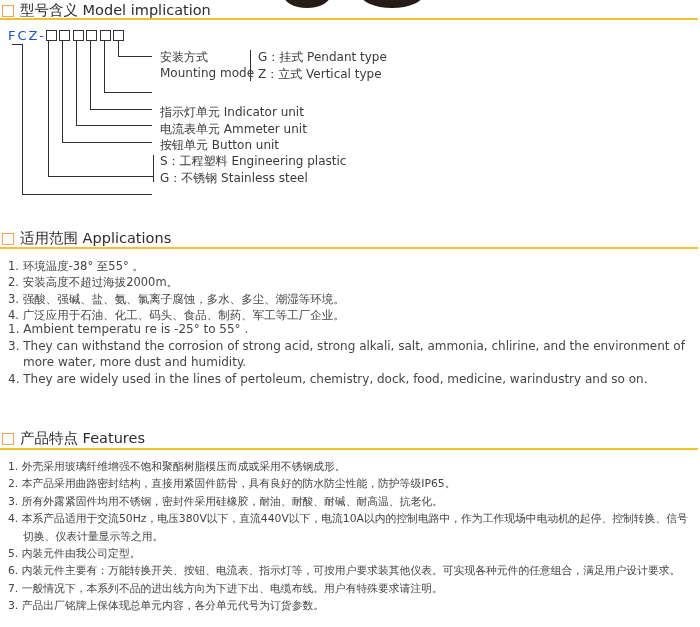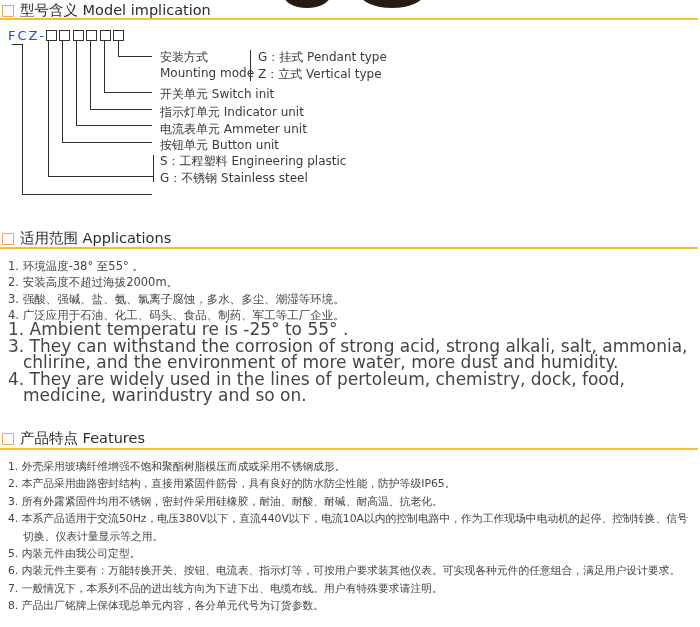--- a/index.html
+++ b/index.html
@@ -46,21 +46,21 @@
   .l-indicator{left:160px;top:76px;}
   .l-ammeter{left:160px;top:93px;}
   .l-button{left:160px;top:109px;}
   .l-mat-s{left:160px;top:125px;}
   .l-mat-g{left:160px;top:142px;}
   .l-base{left:160px;top:160px;}
   
   .list{position:absolute;left:8px;width:688px;color:#454545;}
   .list .item{padding-left:15px;text-indent:-15px;}
   .app-cn{top:258px;font-size:11.5px;line-height:16.3px;}
-  .app-en{top:321px;font-size:17px;line-height:16.6px;}
+  .app-en{top:321px;font-size:12px;line-height:16.6px;}
   .features{top:458px;font-size:10.8px;line-height:17.4px;width:690px;}
 </style>
 </head>
 <body>
 
 <div class="page">
 
   <div class="photo a"></div>
   <div class="photo b"></div>
 
@@ -90,21 +90,20 @@
     <div class="ln h2"></div>
     <div class="ln h1"></div>
     <div class="ln h0"></div>
     <div class="ln br-mount"></div>
     <div class="ln br-mat"></div>
 
     <div class="dlabel l-mount-cn">安装方式</div>
     <div class="dlabel l-mount-en">Mounting mode</div>
     <div class="dlabel l-opt-g">G：挂式  Pendant type</div>
     <div class="dlabel l-opt-z">Z：立式  Vertical type</div>
-    <div class="dlabel l-switch">开关单元  Switch init</div>
     <div class="dlabel l-indicator">指示灯单元  Indicator unit</div>
     <div class="dlabel l-ammeter">电流表单元  Ammeter unit</div>
     <div class="dlabel l-mat-s">S：工程塑料  Engineering plastic</div>
     <div class="dlabel l-button">按钮单元  Button unit</div>
     <div class="dlabel l-mat-g">G：不锈钢  Stainless steel</div>
   </div>
 
   <div class="sec-head" style="top:229px;text-align:right;">
     <span class="sq"></span>
     <span>适用范围 Applications</span>
@@ -131,16 +130,16 @@
   <div class="rule" style="top:448px;"></div>
 
   <div class="list features">
     <div class="item">1. 外壳采用玻璃纤维增强不饱和聚酯树脂模压而成或采用不锈钢成形。</div>
     <div class="item">2. 本产品采用曲路密封结构，直接用紧固件筋骨，具有良好的防水防尘性能，防护等级IP65。</div>
     <div class="item">3. 所有外露紧固件均用不锈钢，密封件采用硅橡胶，耐油、耐酸、耐碱、耐高温、抗老化。</div>
     <div class="item">4. 本系产品适用于交流50Hz，电压380V以下，直流440V以下，电流10A以内的控制电路中，作为工作现场中电动机的起停、控制转换、信号切换、仪表计量显示等之用。</div>
     <div class="item">5. 内装元件由我公司定型。</div>
     <div class="item">6. 内装元件主要有：万能转换开关、按钮、电流表、指示灯等，可按用户要求装其他仪表。可实现各种元件的任意组合，满足用户设计要求。</div>
     <div class="item">7. 一般情况下，本系列不品的进出线方向为下进下出、电缆布线。用户有特殊要求请注明。</div>
-    <div class="item">8. 产品出厂铭牌上保体现总单元内容，各分单元代号为订货参数。</div>
+    <div class="item">3. 产品出厂铭牌上保体现总单元内容，各分单元代号为订货参数。</div>
   </div>
 
 </div>
 
 </body></html>

